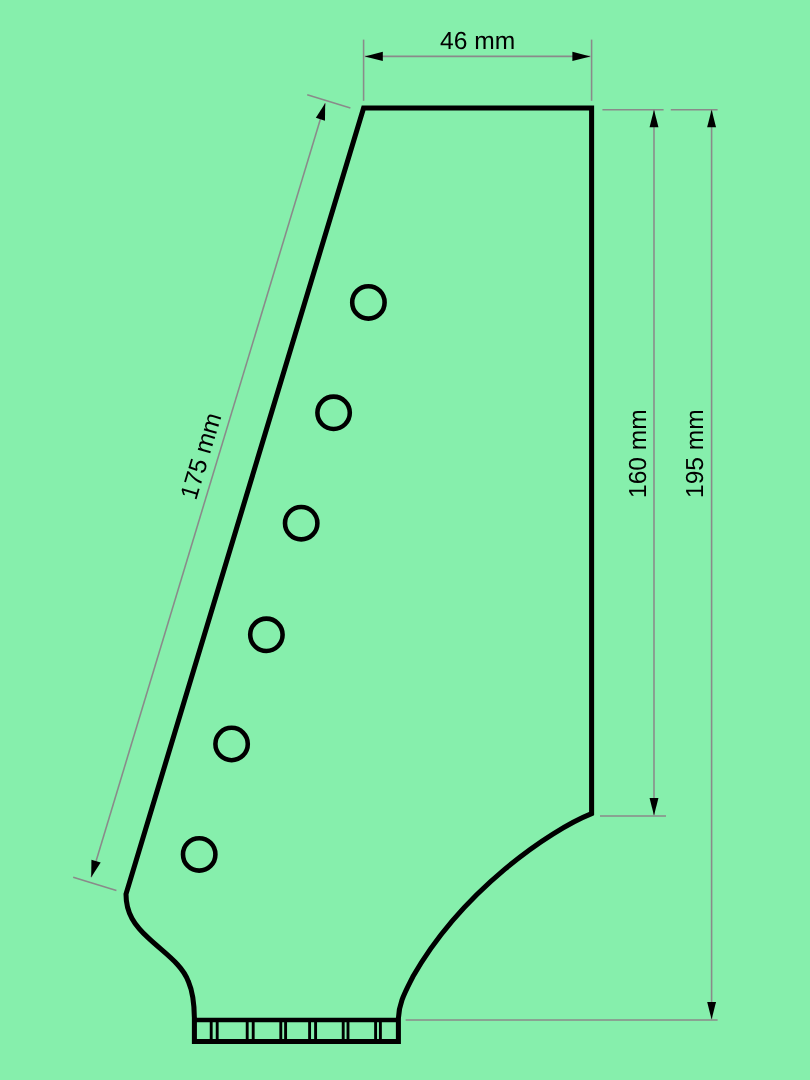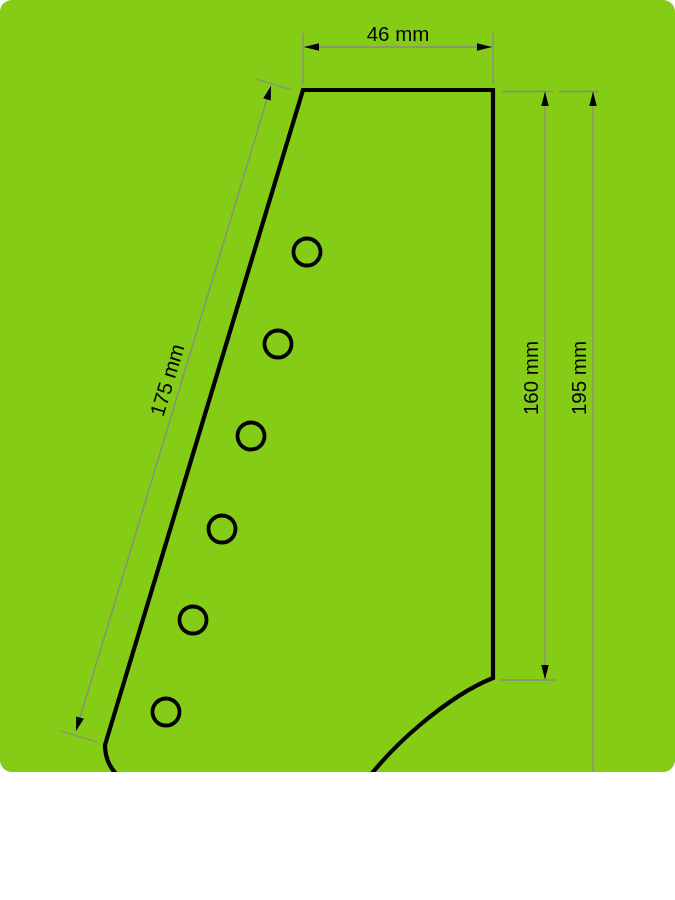--- a/index.html
+++ b/index.html
@@ -3,25 +3,24 @@
 <meta charset="utf-8">
 <style>
   html, body {
     margin: 0;
     padding: 0;
     background: #ffffff;
   }
   .canvas {
     position: relative;
     width: 675px;
-    height: 772px;
-    background: #84cc16;
+    height: 900px;
+    background: #86efac;
     overflow: hidden;
     font-family: "Liberation Sans", sans-serif;
-    border-radius: 12px;
   }
   svg { display: block; }
   .dim-text {
     font-family: "Liberation Sans", sans-serif;
     font-size: 20.5px;
     fill: #000000;
   }
   .outline   { stroke: #000000; fill: none; }
   .thin-line { stroke: #8a8a8a; fill: none; stroke-width: 1.3; }
   .arrow     { fill: #000000; stroke: none; }

